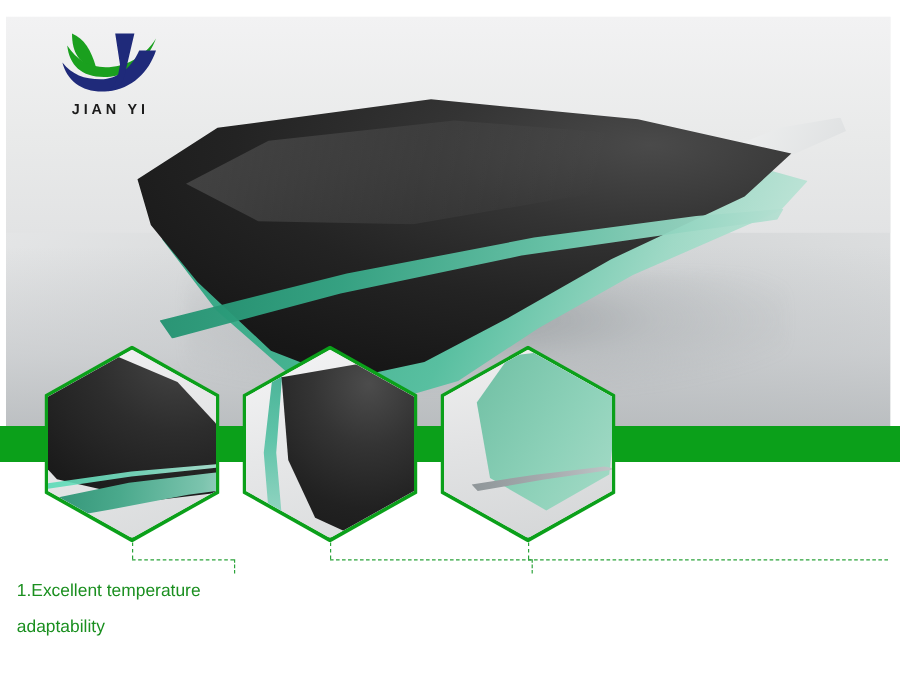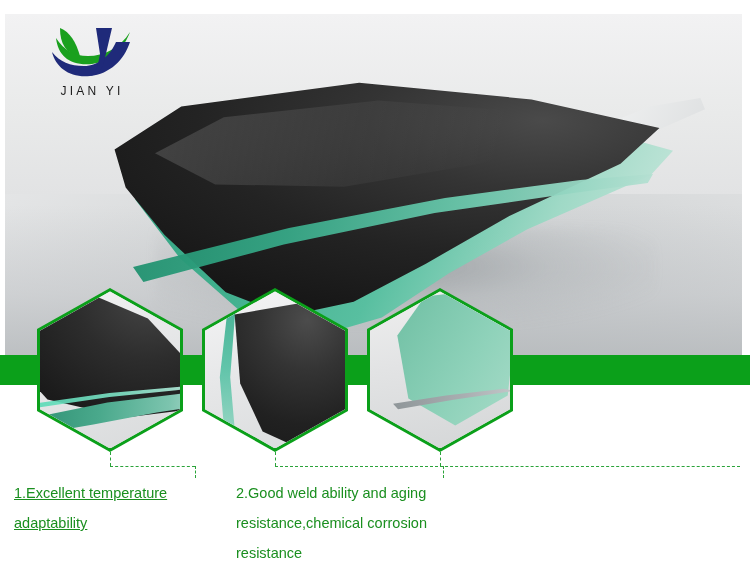--- a/index.html
+++ b/index.html
@@ -69,21 +69,21 @@
   .sheet-shadow{
     position:absolute;left:150px;top:214px;width:500px;height:96px;
     background:radial-gradient(60% 70% at 46% 40%, rgba(110,116,120,.45) 0%, rgba(150,155,158,.22) 55%, rgba(0,0,0,0) 100%);
     filter:blur(5px);
   }
 
   
   .logo{position:absolute;left:36px;top:22px;width:112px;height:82px;}
   .logo-text{
     position:absolute;left:0;top:62px;width:112px;text-align:center;
-    font-size:12px;font-weight:normal;letter-spacing:3.2px;color:#1b1b1b;
+    font-size:12px;font-weight:bold;letter-spacing:3.2px;color:#1b1b1b;
   }
 
   
   .band{position:absolute;left:0;top:355px;width:750px;height:30px;background:#0ba01a;}
 
   
   .hex{
     position:absolute;width:146px;height:164px;
     clip-path:polygon(50% 0%, 100% 25%, 100% 75%, 50% 100%, 0% 75%, 0% 25%);
     background:#0ba01a;
@@ -144,21 +144,21 @@
 
   
   .conn{position:absolute;}
   .v-dash{position:absolute;width:0;border-left:1px dashed #2ba33a;}
   .h-dash{position:absolute;height:0;border-top:1px dashed #2ba33a;}
 
   
   .cap{
     position:absolute;color:#1a8f1f;font-size:14.5px;line-height:30px;
   }
-  .cap1{left:14px;top:478px;width:215px;text-decoration:underline;}
+  .cap1{left:14px;top:478px;width:215px;}
   .cap2{left:236px;top:478px;width:242px;}
   .cap3{left:484px;top:478px;width:262px;}
 </style>
 </head>
 <body>
 
 <div id="stage">
 
   <div class="photo">
     <div class="backwall"></div>
@@ -225,15 +225,14 @@
     <div class="v-dash" style="left:275px;top:452px;height:14px;"></div>
     <div class="h-dash" style="left:275px;top:466px;width:168px;"></div>
     <div class="v-dash" style="left:443px;top:466px;height:12px;"></div>
   </div>
   <div class="conn">
     <div class="v-dash" style="left:440px;top:452px;height:14px;"></div>
     <div class="h-dash" style="left:440px;top:466px;width:300px;"></div>
   </div>
 
   <div class="cap cap1">1.Excellent temperature adaptability</div>
-  <div class="cap cap2">2.Good weld ability and aging resistance,chemical corrosion resistance</div>
 
 </div>
 
 </body></html>

